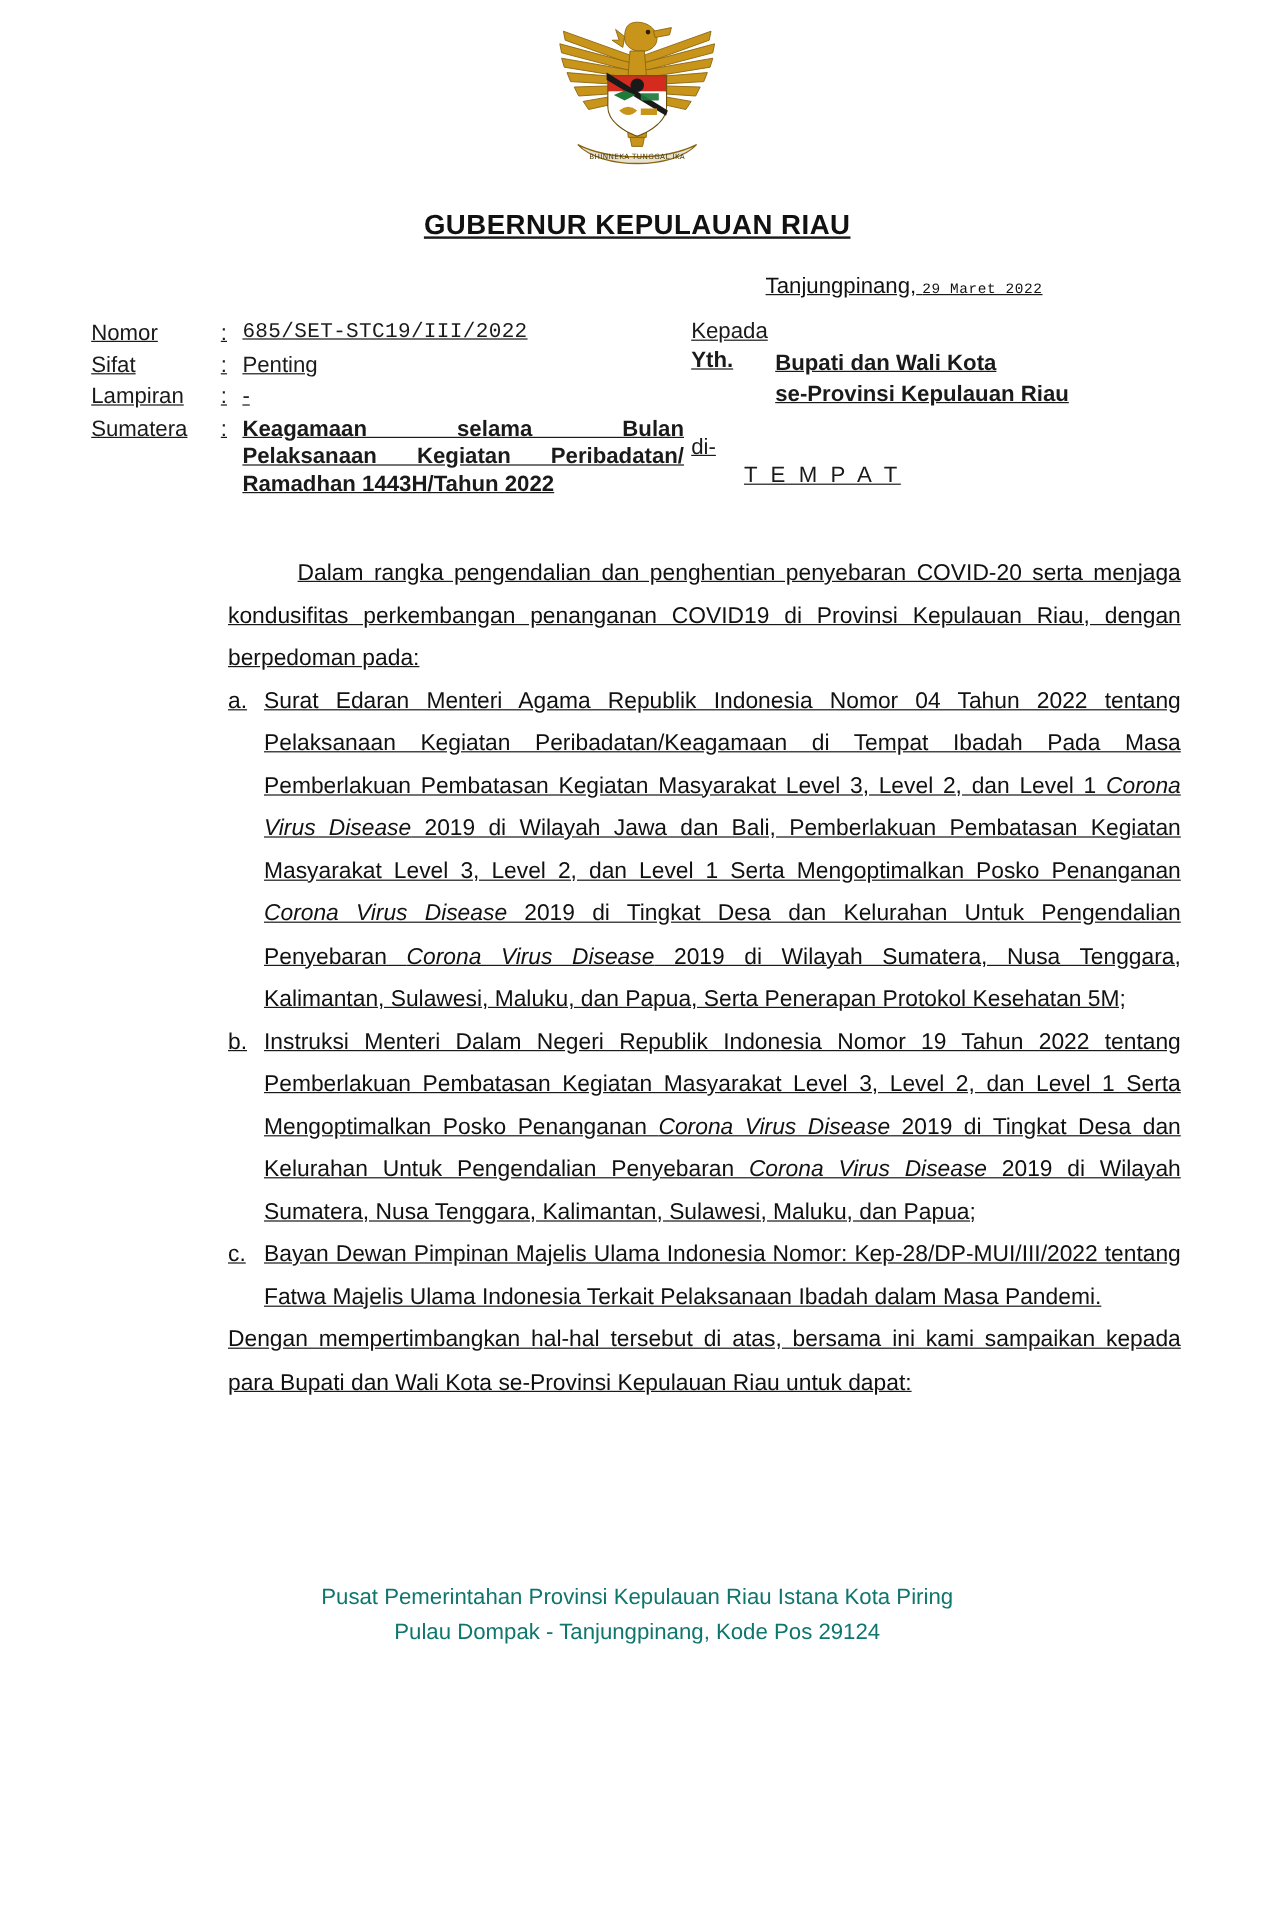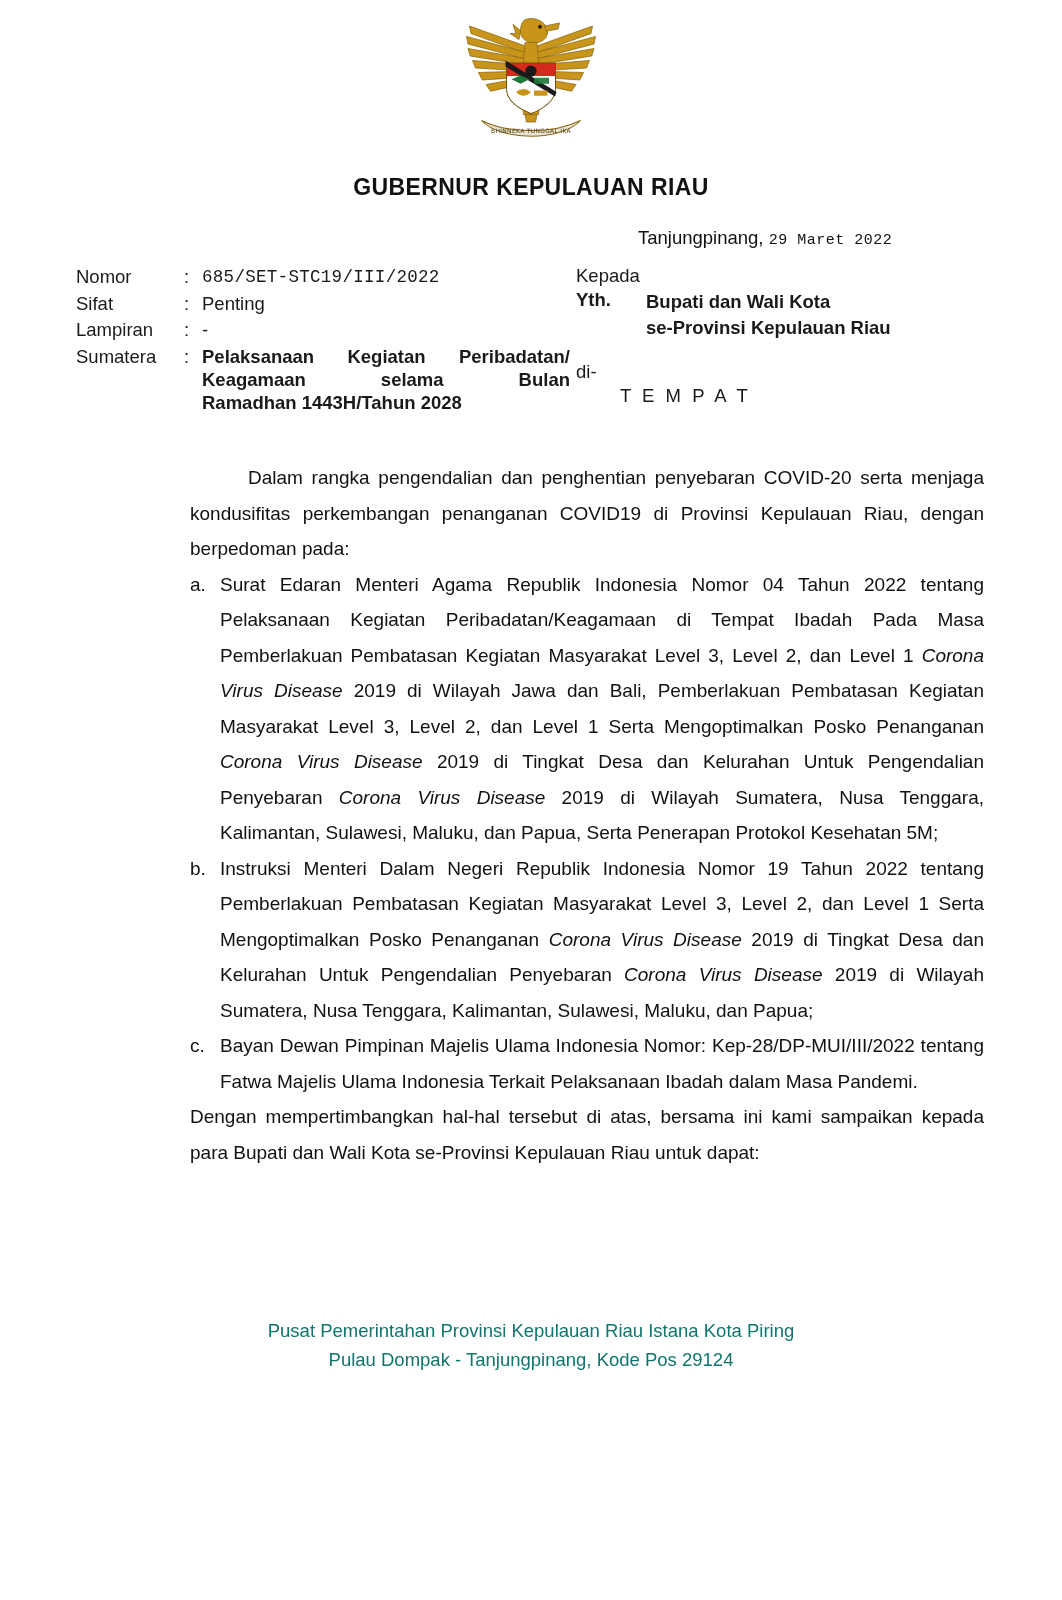--- a/index.html
+++ b/index.html
@@ -14,20 +14,21 @@
     color: #1a1a1a;
     position: relative;
     overflow: hidden;
   }
   .page {
     width: 1062px;
     height: 1418px;
     position: relative;
     box-sizing: border-box;
     padding: 0 72px;
+    text-decoration: underline;
   }
 
   
   .emblem-wrap {
     display: flex;
     justify-content: center;
     padding-top: 8px;
   }
   .emblem {
     width: 150px;
@@ -47,21 +48,21 @@
 
   
   .placedate {
     margin-top: 26px;
     padding-left: 566px;
     font-size: 18.5px;
     color: #111;
   }
   .placedate .mono {
     font-family: "Liberation Mono", monospace;
-    font-size: 15px;
+    font-size: 12px;
     letter-spacing: 0.5px;
     text-align: right;
   }
 
   
   .midrow {
     display: flex;
     margin-top: 16px;
     justify-content: center;
   }
@@ -261,23 +262,23 @@
       </div>
       <div class="meta-line">
         <div class="meta-label">Lampiran</div>
         <div class="meta-colon">:</div>
         <div class="meta-value">-</div>
       </div>
       <div class="meta-line">
         <div class="meta-label">Sumatera</div>
         <div class="meta-colon">:</div>
         <div class="meta-value bold">
+          <div>Keagamaan selama Bulan</div>
           <div>Pelaksanaan Kegiatan Peribadatan/</div>
-          <div>Keagamaan selama Bulan</div>
-          <div class="lastline">Ramadhan 1443H/Tahun 2028</div>
+          <div class="lastline">Ramadhan 1443H/Tahun 2022</div>
         </div>
       </div>
     </div>
 
     <div class="addressee">
       <div class="kepada">Kepada</div>
       <div class="addr-row">
         <div class="addr-yth">Yth.</div>
         <div class="addr-names">
           <div>Bupati dan Wali Kota</div>

